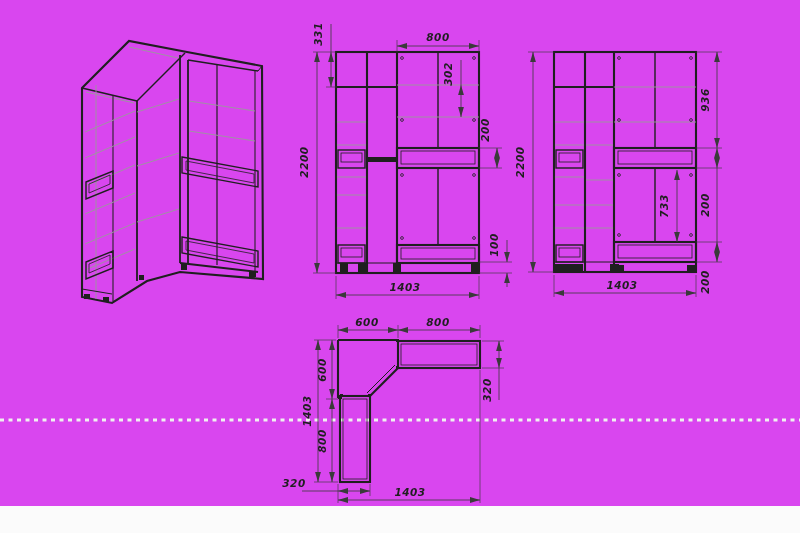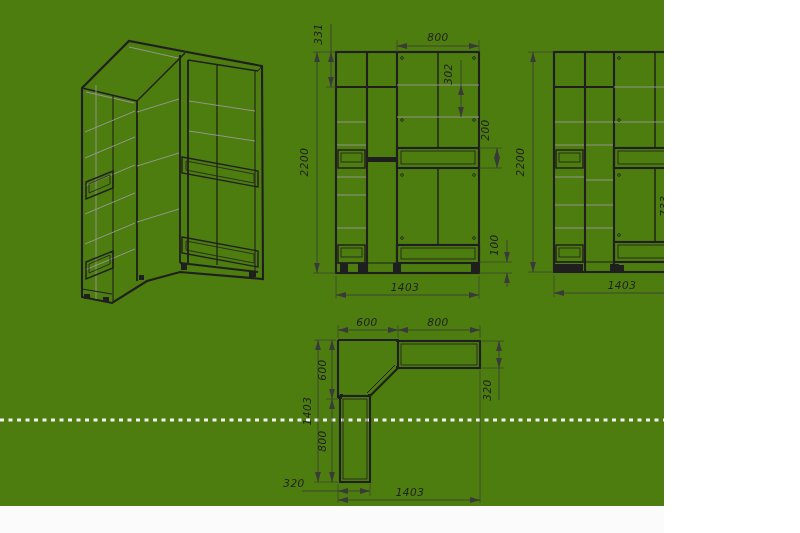--- a/index.html
+++ b/index.html
@@ -1,17 +1,17 @@
 <!DOCTYPE html>
 <html><head>
 <meta charset="utf-8">
 <style>
   html,body{margin:0;padding:0;background:#ffffff;}
-  .canvas{position:relative;width:664px;height:533px;background:#4d7c0f;overflow:hidden;
-          font-family:"DejaVu Sans",sans-serif;}
+  .canvas{position:relative;width:800px;height:533px;background:#d946ef;overflow:hidden;
+          font-family:"DejaVu Sans",sans-serif;font-weight:bold;}
   svg{position:absolute;left:0;top:0;}
   .t2 {stroke:#1f1f1f;stroke-width:2.1;fill:none;}
   .t18{stroke:#1f1f1f;stroke-width:1.8;fill:none;}
   .t15{stroke:#1f1f1f;stroke-width:1.4;fill:none;}
   .t13{stroke:#1f1f1f;stroke-width:1.2;fill:none;}
   .t12{stroke:#1f1f1f;stroke-width:1.05;fill:none;}
   .t1 {stroke:#1f1f1f;stroke-width:1;fill:none;}
   .t08{stroke:#1f1f1f;stroke-width:0.8;fill:none;}
   .lt {stroke:#9a9a9a;stroke-width:0.9;fill:none;}
   .ext{stroke:#3a3a3a;stroke-width:0.65;fill:none;}

